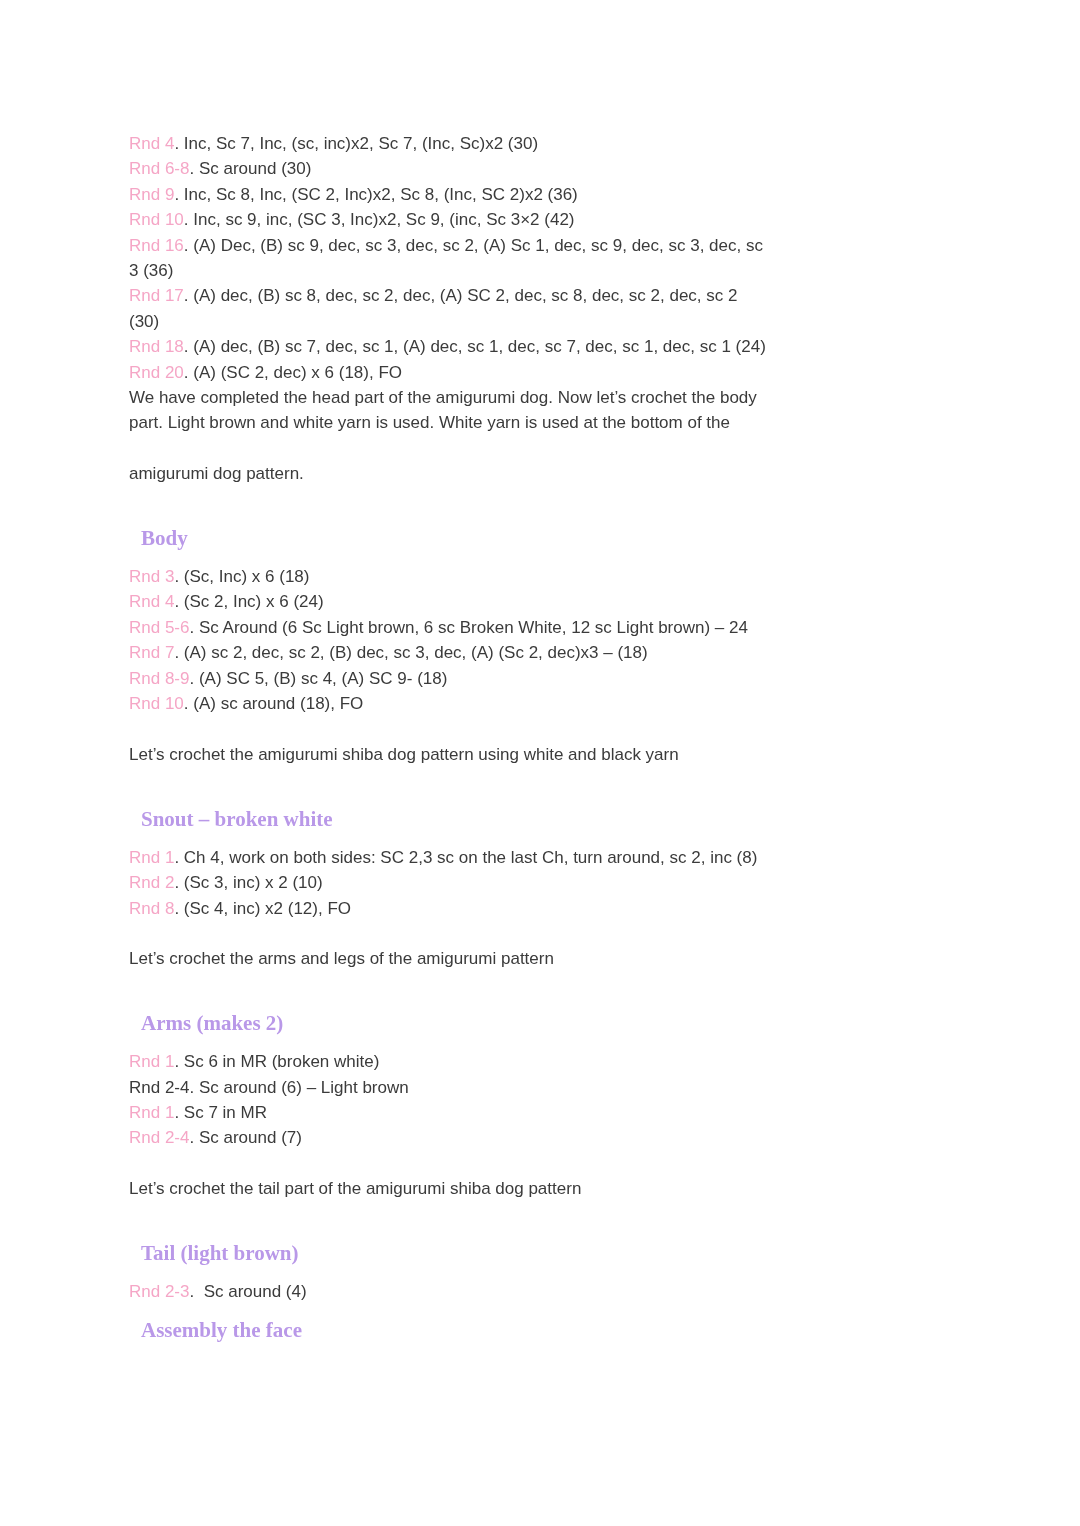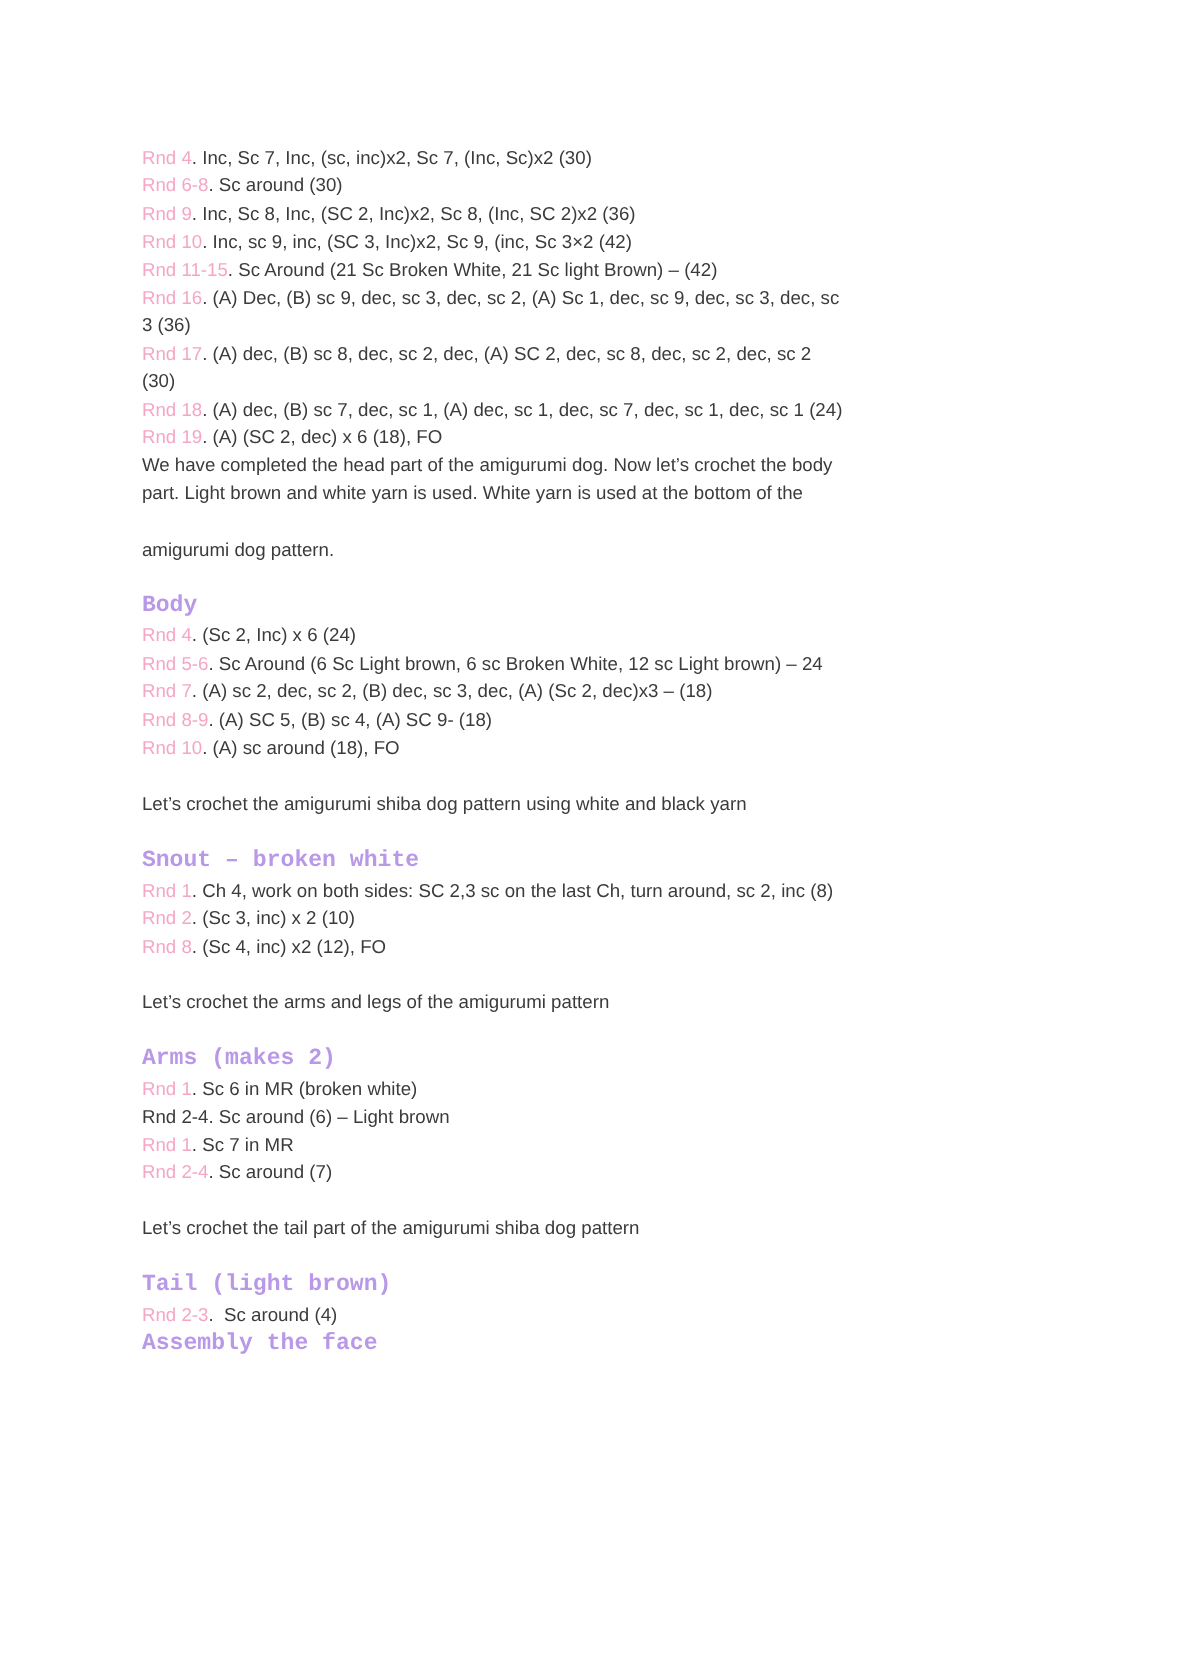--- a/index.html
+++ b/index.html
@@ -30,53 +30,53 @@
     margin: 0;
     white-space: pre-wrap;
   }
   span.rnd-label {
     color: var(--pink, #f5a6c6);
   }
   span.rnd-text {
     white-space: pre-wrap;
   }
   h2.heading {
-    margin: 0;
-    font-family: Liberation Mono, monospace;
+    margin: 12px;
+    font-family: Liberation Serif, serif;
     font-weight: bold;
     font-size: 21px;
     line-height: 28px;
     color: var(--purple, #b998e8);
   }
   div.spacer {
     height: 25.4px;
   }
 </style>
 </head>
 <body>
 
 <div id="page">
   <div id="content">
       <p class="line"><span class="rnd-label">Rnd 4</span><span class="rnd-text">. Inc, Sc 7, Inc, (sc, inc)x2, Sc 7, (Inc, Sc)x2 (30)</span></p>
       <p class="line"><span class="rnd-label">Rnd 6-8</span><span class="rnd-text">. Sc around (30)</span></p>
       <p class="line"><span class="rnd-label">Rnd 9</span><span class="rnd-text">. Inc, Sc 8, Inc, (SC 2, Inc)x2, Sc 8, (Inc, SC 2)x2 (36)</span></p>
       <p class="line"><span class="rnd-label">Rnd 10</span><span class="rnd-text">. Inc, sc 9, inc, (SC 3, Inc)x2, Sc 9, (inc, Sc 3×2 (42)</span></p>
-      <p class="line"><span class="rnd-label">Rnd 11-15</span><span class="rnd-text">. Sc Around (21 Sc Broken White, 21 Sc light Brown) – (42)</span></p>
       <p class="line"><span class="rnd-label">Rnd 16</span><span class="rnd-text">. (A) Dec, (B) sc 9, dec, sc 3, dec, sc 2, (A) Sc 1, dec, sc 9, dec, sc 3, dec, sc
 3 (36)</span></p>
       <p class="line"><span class="rnd-label">Rnd 17</span><span class="rnd-text">. (A) dec, (B) sc 8, dec, sc 2, dec, (A) SC 2, dec, sc 8, dec, sc 2, dec, sc 2
 (30)</span></p>
       <p class="line"><span class="rnd-label">Rnd 18</span><span class="rnd-text">. (A) dec, (B) sc 7, dec, sc 1, (A) dec, sc 1, dec, sc 7, dec, sc 1, dec, sc 1 (24)</span></p>
-      <p class="line"><span class="rnd-label">Rnd 19</span><span class="rnd-text">. (A) (SC 2, dec) x 6 (18), FO</span></p>
+      <p class="line"><span class="rnd-label">Rnd 20</span><span class="rnd-text">. (A) (SC 2, dec) x 6 (18), FO</span></p>
       <p class="line">We have completed the head part of the amigurumi dog. Now let’s crochet the body
 part. Light brown and white yarn is used. White yarn is used at the bottom of the</p>
       <div class="spacer"></div>
       <p class="line">amigurumi dog pattern.</p>
       <div class="spacer"></div>
       <h2 class="heading">Body</h2>
+      <p class="line"><span class="rnd-label">Rnd 3</span><span class="rnd-text">. (Sc, Inc) x 6 (18)</span></p>
       <p class="line"><span class="rnd-label">Rnd 4</span><span class="rnd-text">. (Sc 2, Inc) x 6 (24)</span></p>
       <p class="line"><span class="rnd-label">Rnd 5-6</span><span class="rnd-text">. Sc Around (6 Sc Light brown, 6 sc Broken White, 12 sc Light brown) – 24</span></p>
       <p class="line"><span class="rnd-label">Rnd 7</span><span class="rnd-text">. (A) sc 2, dec, sc 2, (B) dec, sc 3, dec, (A) (Sc 2, dec)x3 – (18)</span></p>
       <p class="line"><span class="rnd-label">Rnd 8-9</span><span class="rnd-text">. (A) SC 5, (B) sc 4, (A) SC 9- (18)</span></p>
       <p class="line"><span class="rnd-label">Rnd 10</span><span class="rnd-text">. (A) sc around (18), FO</span></p>
       <div class="spacer"></div>
       <p class="line">Let’s crochet the amigurumi shiba dog pattern using white and black yarn</p>
       <div class="spacer"></div>
       <h2 class="heading">Snout – broken white</h2>
       <p class="line"><span class="rnd-label">Rnd 1</span><span class="rnd-text">. Ch 4, work on both sides: SC 2,3 sc on the last Ch, turn around, sc 2, inc (8)</span></p>

